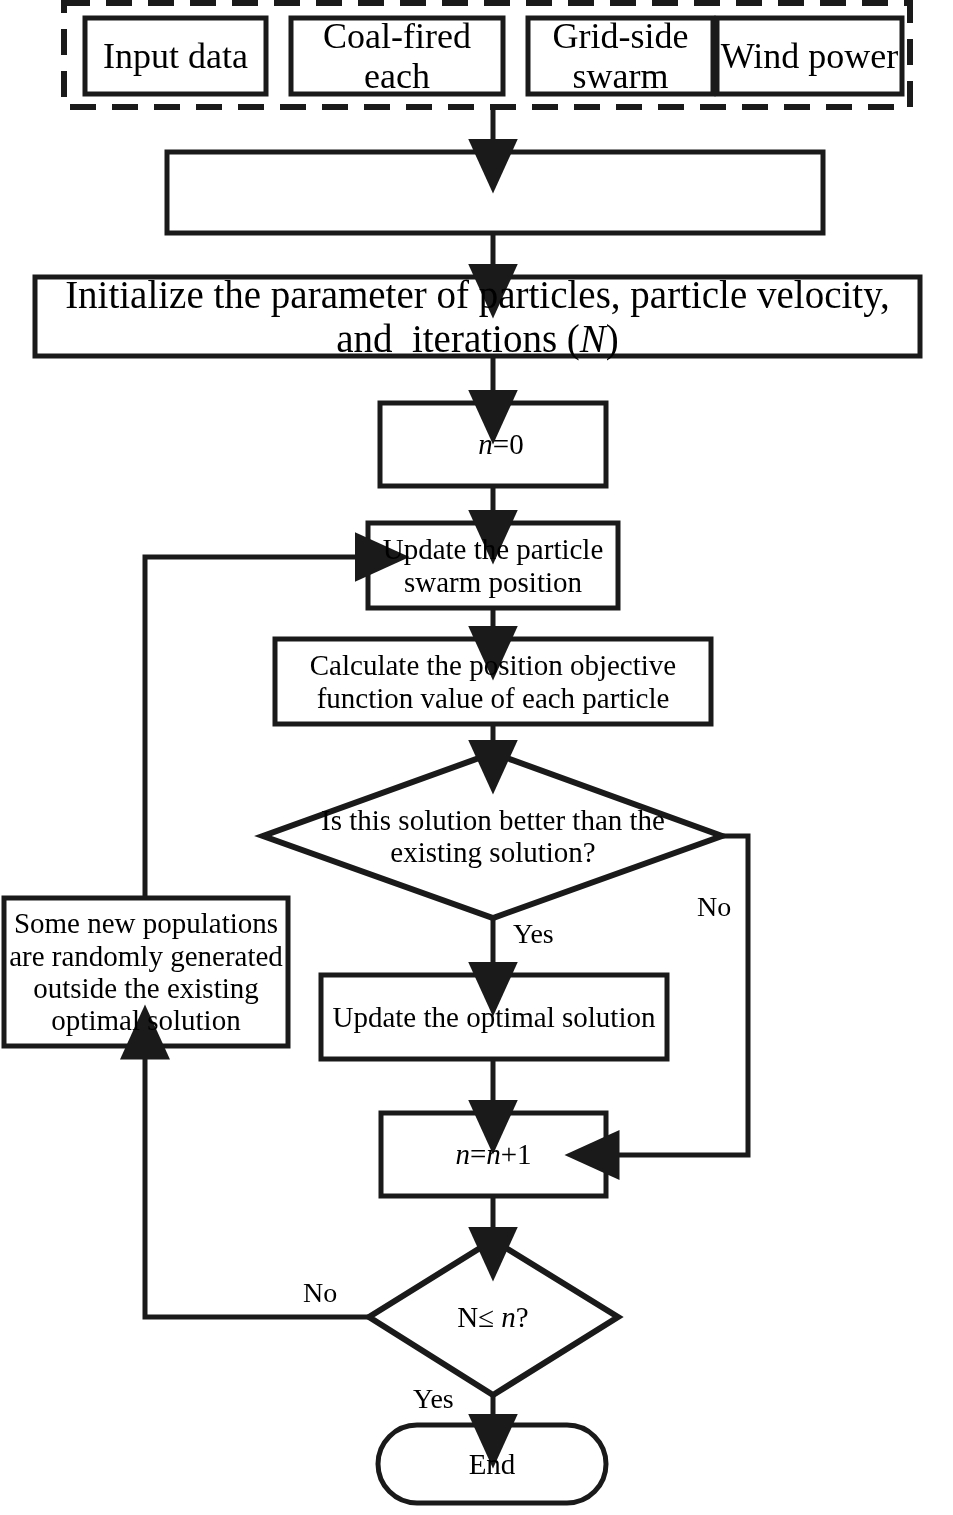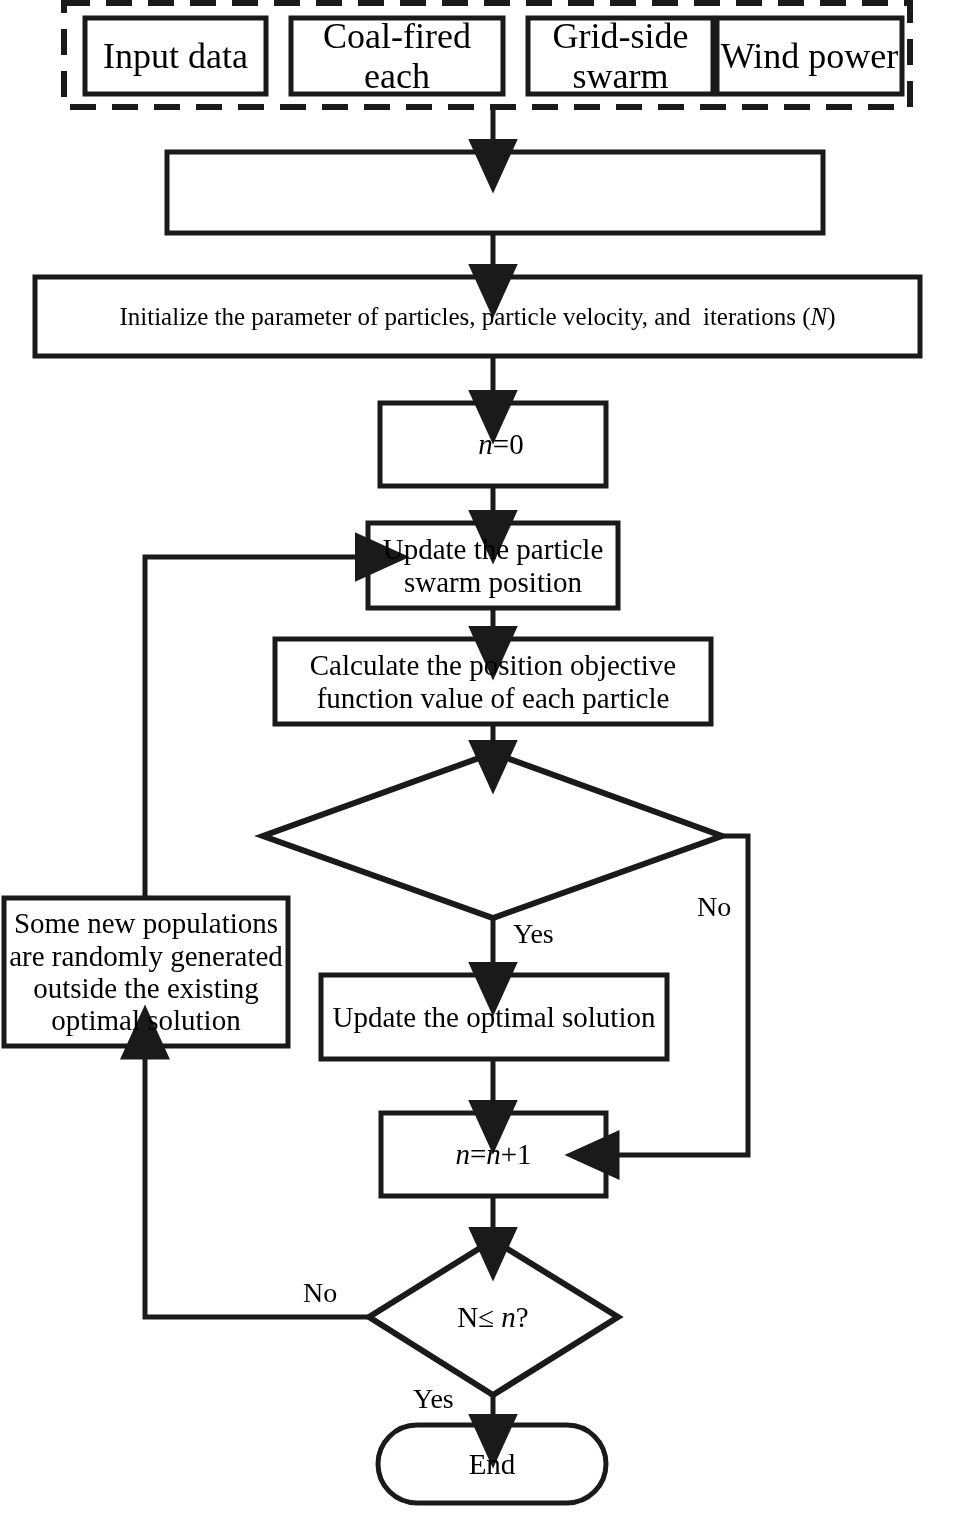--- a/index.html
+++ b/index.html
@@ -34,21 +34,21 @@
     white-space: pre-line;
   }
   .edge-label {
     position: absolute;
     color: #000000;
     font-size: 28px;
     line-height: 1;
     white-space: nowrap;
   }
   .fs-dash { font-size: 36px; }
-  .fs-wide { font-size: 25px; }
+  .fs-wide { font-size: 39px; }
   .fs-box  { font-size: 29px; }
   .ital { font-style: italic; }
 </style>
 </head>
 <body>
 
 <div id="canvas">
 
   <svg id="svg-layer" viewBox="0 0 953 1515">
     <defs>
@@ -107,20 +107,22 @@
   </div>
 
   <div class="node-label fs-box" style="left:388px; top:403px; width:226px; height:83px;"><span><span class="ital">n</span>=0</span></div>
 
   <div class="node-label fs-box" style="left:368px; top:523px; width:250px; height:85px;">Update the particle
 swarm position</div>
 
   <div class="node-label fs-box" style="left:275px; top:639px; width:436px; height:85px;">Calculate the position objective
 function value of each particle</div>
 
+  <div class="node-label fs-box" style="left:293px; top:790px; width:400px; height:92px;">Is this solution better than the
+existing solution?</div>
 
   <div class="node-label fs-box" style="left:4px; top:898px; width:284px; height:148px;">Some new populations
 are randomly generated
 outside the existing
 optimal solution</div>
 
   <div class="node-label fs-box" style="left:321px; top:975px; width:346px; height:84px;">Update the optimal solution</div>
 
   <div class="node-label fs-box" style="left:381px; top:1113px; width:225px; height:83px;"><span><span class="ital">n</span>=<span class="ital">n</span>+1</span></div>
 

